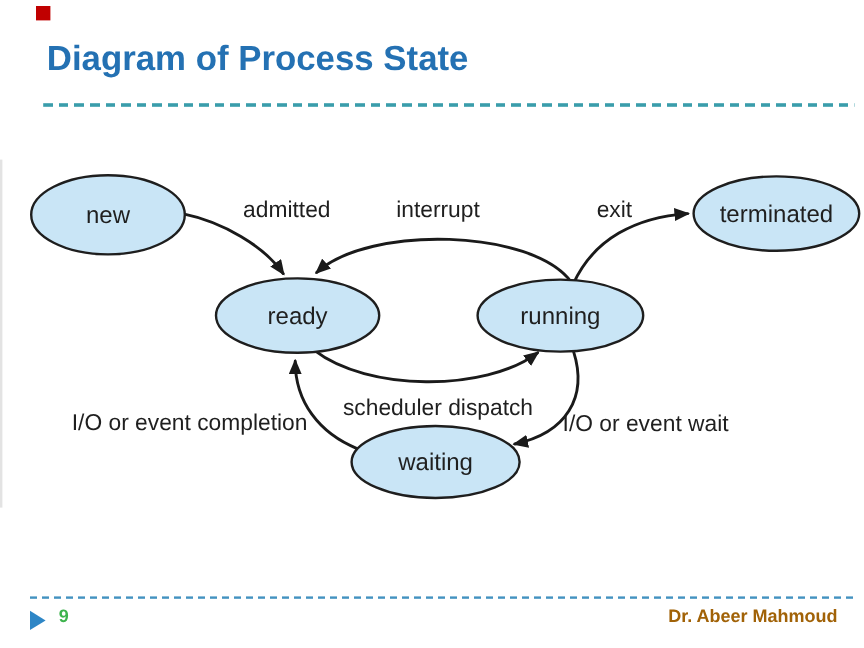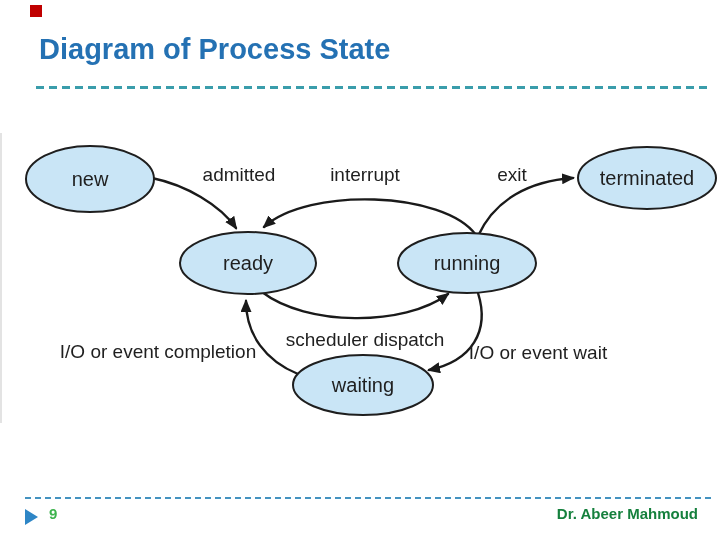--- a/index.html
+++ b/index.html
@@ -54,21 +54,21 @@
     border-bottom: 8px solid transparent;
   }
 
   .page-number {
     position: absolute; left: 49px; top: 505px;
     font-size: 15px; font-weight: bold; color: #3db34d;
   }
 
   .author {
     position: absolute; right: 22px; top: 505px;
-    font-size: 15px; font-weight: bold; color: #15803d;
+    font-size: 15px; font-weight: bold; color: #a16207;
     white-space: nowrap;
   }
 </style>
 </head>
 <body>
 
 <div class="slide">
 
   <div class="accent-square"></div>
 

